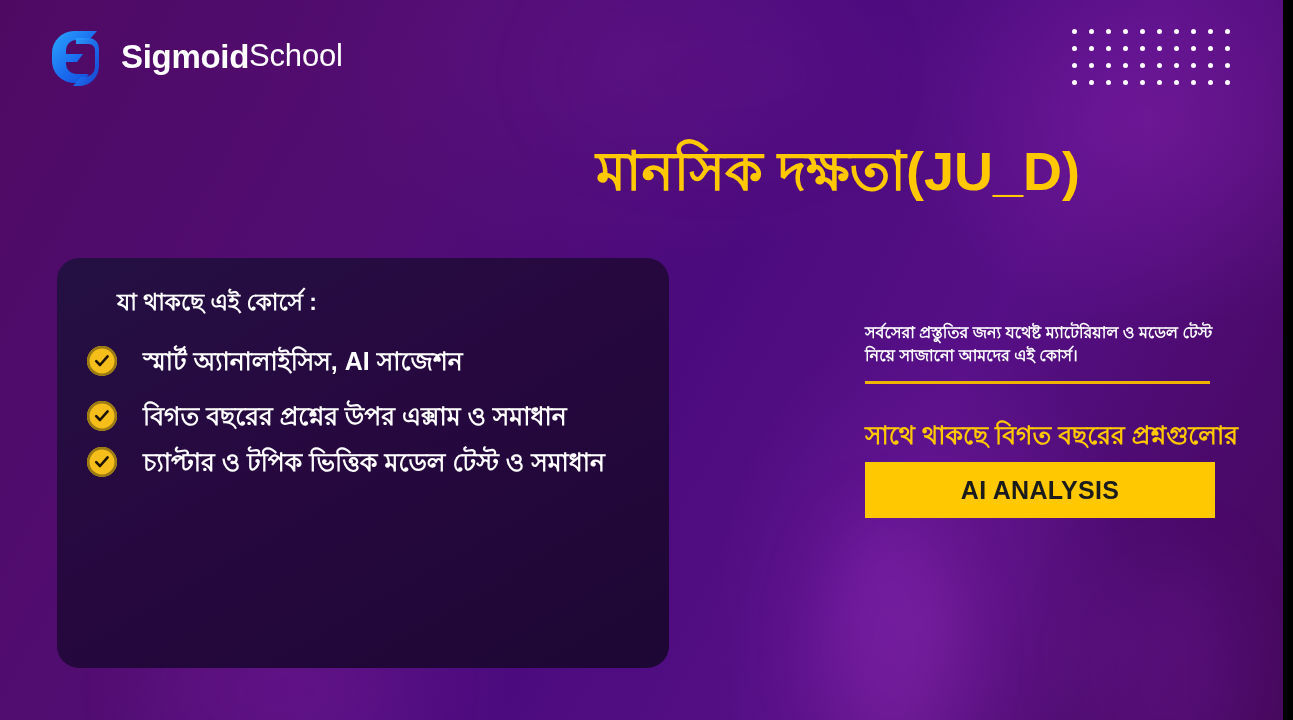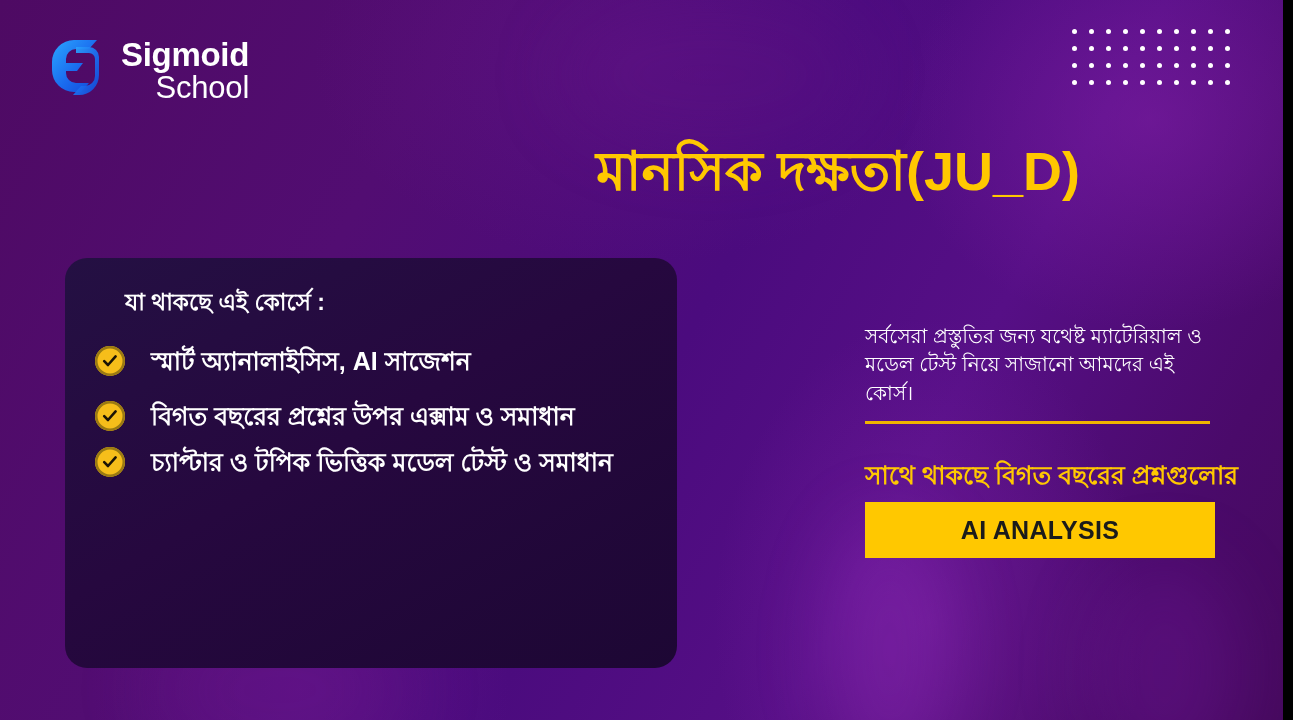--- a/index.html
+++ b/index.html
@@ -51,23 +51,22 @@
   #logo-block {
     position: absolute;
     left: 45px; top: 28px;
     display: flex;
     align-items: center;
     gap: 14px;
   }
   #logo-mark { width: 62px; height: 58px; display:block; }
   #logo-text {
     display: flex;
-    flex-direction: column;
+    flex-direction: row;
     line-height: 1.04;
-    margin-top: 10px;
   }
   #logo-text .l1 {
     color: #ffffff;
     font-size: 33px;
     font-weight: 700;
     letter-spacing: -0.3px;
   }
   #logo-text .l2 {
     color: #ffffff;
     font-size: 31px;
@@ -101,21 +100,21 @@
     font-size: 54px;
     font-weight: 700;
     letter-spacing: 0px;
     line-height: 1.18;
     white-space: nowrap;
   }
 
   
   #feature-card {
     position: absolute;
-    left: 65px; top: 258px;
+    left: 57px; top: 258px;
     width: 612px;
     height: 410px;
     border-radius: 22px;
     background: linear-gradient(150deg, #241043 0%, #26083f 45%, #1d0734 100%);
     padding: 26px 30px 20px 30px;
   }
   #card-title {
     color: #ffffff;
     font-size: 23px;
     font-weight: 700;
@@ -149,22 +148,22 @@
   }
 
   
   #right-col {
     position: absolute;
     left: 865px; top: 322px;
     width: 420px;
   }
   #right-paragraph {
     color: #ffffff;
-    font-size: 20px;
-    font-weight: 400;
+    font-size: 16px;
+    font-weight: 700;
     line-height: 1.42;
     width: 355px;
   }
   #gold-divider {
     width: 345px;
     height: 3px;
     background: #F0B400;
     margin-top: 14px;
   }
   #right-subtext {

